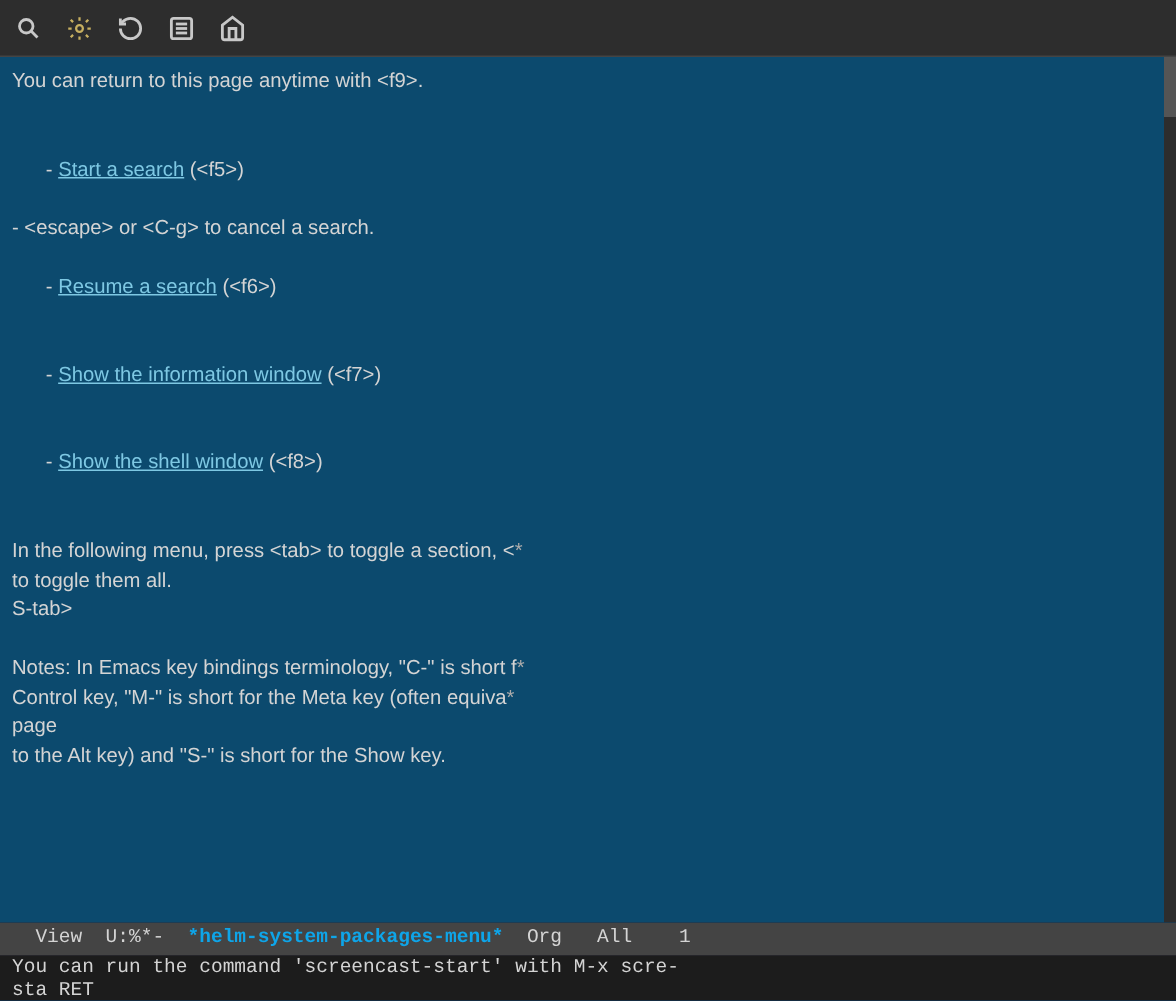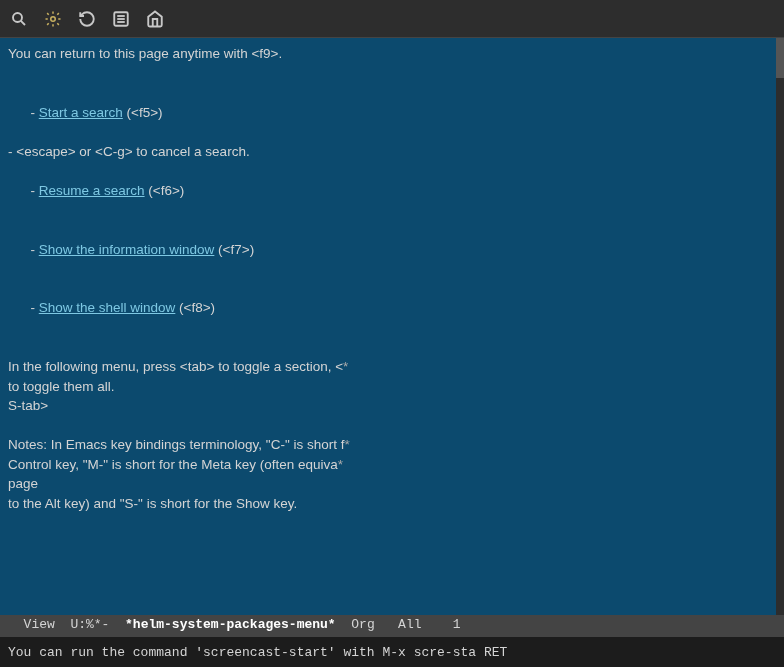--- a/index.html
+++ b/index.html
@@ -93,21 +93,21 @@
       padding: 2px 8px;
       height: 22px;
       display: flex;
       font-family: 'Courier New', Courier, monospace;
       font-size: 13px;
       white-space: pre;
     }
 
     .status-bar-bold {
       font-weight: bold;
-      color: #ffffff;
+      color: #0ea5e9;
     }
 
     .bottom-bar {
       background: #1c1c1c;
       color: #d4d4d4;
       padding: 2px 8px;
       height: 30px;
       display: flex;
       align-items: center;
       font-family: 'Courier New', Courier, monospace;
@@ -202,21 +202,21 @@
   <div class="scrollbar">
     <div class="scrollbar-thumb"></div>
   </div>
 </div>
 
 <div class="status-bar">
   <span>  View  U:%*-  </span><span class="status-bar-bold">*helm-system-packages-menu*</span><span>  Org   All    1</span>
 </div>
 
 <div class="bottom-bar">
-  <div style="display:flex; flex-direction:row; width:100%;">
+  <div style="display:flex; flex-direction:column; width:100%;">
     <div>
       <span>You can run the command 'screencast-start' with M-x scre-</span>
     </div>
     <div>
       <span>sta RET</span>
     </div>
   </div>
 </div>
 
 </body></html>

